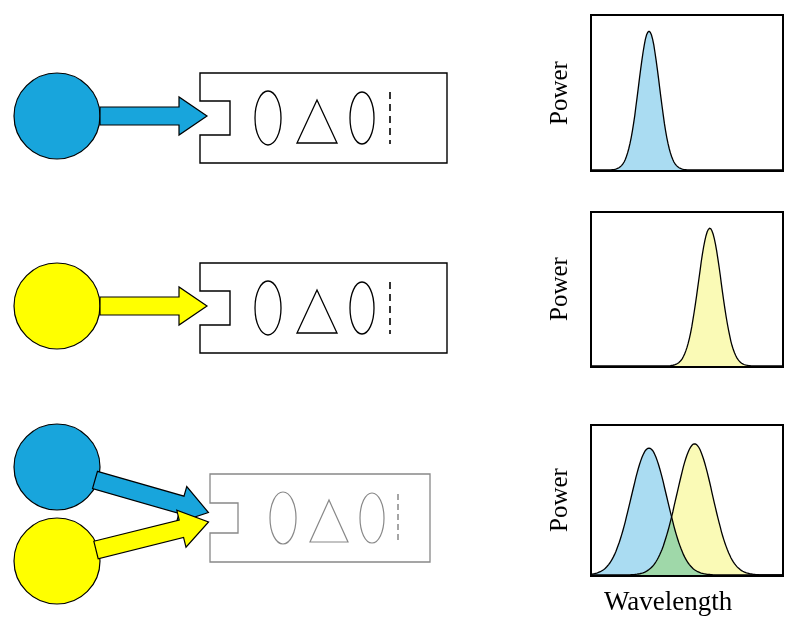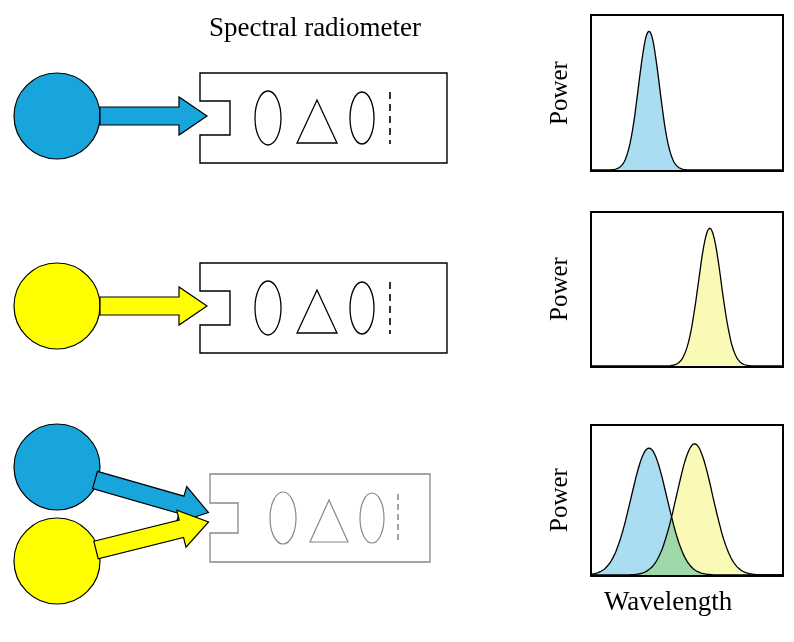--- a/index.html
+++ b/index.html
@@ -58,21 +58,20 @@
       </g>
 
       <path d="M210,474 L430,474 L430,562 L210,562 L210,533 L238,533 L238,503 L210,503 Z" fill="#fff" stroke="#888" stroke-width="1.3"></path>
       <ellipse cx="283" cy="518" rx="13" ry="26" fill="none" stroke="#888" stroke-width="1.2"></ellipse>
       <polygon points="310,542 348,542 329,500" fill="none" stroke="#888" stroke-width="1.2"></polygon>
       <ellipse cx="372" cy="518" rx="12" ry="25" fill="none" stroke="#888" stroke-width="1.2"></ellipse>
       <line x1="398" y1="494" x2="398" y2="542" stroke="#888" stroke-width="1.5" stroke-dasharray="6,4"></line>
     </g>
   </svg>
 
-  <div id="title" class="abs">Spectral radiometer</div>
 
   <div id="ylabel1" class="abs ylabel">Power</div>
   <div id="ylabel2" class="abs ylabel">Power</div>
   <div id="ylabel3" class="abs ylabel">Power</div>
 
   <div id="plot1frame" class="abs plotframe">
     <svg width="190" height="154">
         <path d="M0.0,154.0L1.2,154.0L2.4,154.0L3.6,154.0L4.8,154.0L5.9,154.0L7.1,154.0L8.3,154.0L9.5,154.0L10.7,154.0L11.9,154.0L13.1,154.0L14.3,154.0L15.4,153.9L16.6,153.9L17.8,153.9L19.0,153.8L20.2,153.7L21.4,153.6L22.6,153.4L23.8,153.1L24.9,152.7L26.1,152.2L27.3,151.5L28.5,150.6L29.7,149.4L30.9,147.9L32.1,146.0L33.3,143.5L34.4,140.5L35.6,136.9L36.8,132.5L38.0,127.4L39.2,121.6L40.4,114.9L41.6,107.4L42.8,99.3L43.9,90.5L45.1,81.3L46.3,71.8L47.5,62.2L48.7,52.9L49.9,44.1L51.1,36.0L52.3,28.9L53.4,23.1L54.6,18.8L55.8,16.2L57.0,15.3L58.2,16.2L59.4,18.8L60.6,23.1L61.8,28.9L62.9,36.0L64.1,44.1L65.3,52.9L66.5,62.2L67.7,71.8L68.9,81.3L70.1,90.5L71.3,99.3L72.4,107.4L73.6,114.9L74.8,121.6L76.0,127.4L77.2,132.5L78.4,136.9L79.6,140.5L80.8,143.5L81.9,146.0L83.1,147.9L84.3,149.4L85.5,150.6L86.7,151.5L87.9,152.2L89.1,152.7L90.3,153.1L91.4,153.4L92.6,153.6L93.8,153.7L95.0,153.8L96.2,153.9L97.4,153.9L98.6,153.9L99.8,154.0L100.9,154.0L102.1,154.0L103.3,154.0L104.5,154.0L105.7,154.0L106.9,154.0L108.1,154.0L109.2,154.0L110.4,154.0L111.6,154.0L112.8,154.0L114.0,154.0L115.2,154.0L116.4,154.0L117.6,154.0L118.8,154.0L119.9,154.0L121.1,154.0L122.3,154.0L123.5,154.0L124.7,154.0L125.9,154.0L127.1,154.0L128.3,154.0L129.4,154.0L130.6,154.0L131.8,154.0L133.0,154.0L134.2,154.0L135.4,154.0L136.6,154.0L137.8,154.0L138.9,154.0L140.1,154.0L141.3,154.0L142.5,154.0L143.7,154.0L144.9,154.0L146.1,154.0L147.3,154.0L148.4,154.0L149.6,154.0L150.8,154.0L152.0,154.0L153.2,154.0L154.4,154.0L155.6,154.0L156.8,154.0L157.9,154.0L159.1,154.0L160.3,154.0L161.5,154.0L162.7,154.0L163.9,154.0L165.1,154.0L166.3,154.0L167.4,154.0L168.6,154.0L169.8,154.0L171.0,154.0L172.2,154.0L173.4,154.0L174.6,154.0L175.8,154.0L176.9,154.0L178.1,154.0L179.3,154.0L180.5,154.0L181.7,154.0L182.9,154.0L184.1,154.0L185.3,154.0L186.4,154.0L187.6,154.0L188.8,154.0L190.0,154.0L190,154L0,154Z" fill="#aadcf2" stroke="none"></path>
         <path d="M0.0,154.0L1.2,154.0L2.4,154.0L3.6,154.0L4.8,154.0L5.9,154.0L7.1,154.0L8.3,154.0L9.5,154.0L10.7,154.0L11.9,154.0L13.1,154.0L14.3,154.0L15.4,153.9L16.6,153.9L17.8,153.9L19.0,153.8L20.2,153.7L21.4,153.6L22.6,153.4L23.8,153.1L24.9,152.7L26.1,152.2L27.3,151.5L28.5,150.6L29.7,149.4L30.9,147.9L32.1,146.0L33.3,143.5L34.4,140.5L35.6,136.9L36.8,132.5L38.0,127.4L39.2,121.6L40.4,114.9L41.6,107.4L42.8,99.3L43.9,90.5L45.1,81.3L46.3,71.8L47.5,62.2L48.7,52.9L49.9,44.1L51.1,36.0L52.3,28.9L53.4,23.1L54.6,18.8L55.8,16.2L57.0,15.3L58.2,16.2L59.4,18.8L60.6,23.1L61.8,28.9L62.9,36.0L64.1,44.1L65.3,52.9L66.5,62.2L67.7,71.8L68.9,81.3L70.1,90.5L71.3,99.3L72.4,107.4L73.6,114.9L74.8,121.6L76.0,127.4L77.2,132.5L78.4,136.9L79.6,140.5L80.8,143.5L81.9,146.0L83.1,147.9L84.3,149.4L85.5,150.6L86.7,151.5L87.9,152.2L89.1,152.7L90.3,153.1L91.4,153.4L92.6,153.6L93.8,153.7L95.0,153.8L96.2,153.9L97.4,153.9L98.6,153.9L99.8,154.0L100.9,154.0L102.1,154.0L103.3,154.0L104.5,154.0L105.7,154.0L106.9,154.0L108.1,154.0L109.2,154.0L110.4,154.0L111.6,154.0L112.8,154.0L114.0,154.0L115.2,154.0L116.4,154.0L117.6,154.0L118.8,154.0L119.9,154.0L121.1,154.0L122.3,154.0L123.5,154.0L124.7,154.0L125.9,154.0L127.1,154.0L128.3,154.0L129.4,154.0L130.6,154.0L131.8,154.0L133.0,154.0L134.2,154.0L135.4,154.0L136.6,154.0L137.8,154.0L138.9,154.0L140.1,154.0L141.3,154.0L142.5,154.0L143.7,154.0L144.9,154.0L146.1,154.0L147.3,154.0L148.4,154.0L149.6,154.0L150.8,154.0L152.0,154.0L153.2,154.0L154.4,154.0L155.6,154.0L156.8,154.0L157.9,154.0L159.1,154.0L160.3,154.0L161.5,154.0L162.7,154.0L163.9,154.0L165.1,154.0L166.3,154.0L167.4,154.0L168.6,154.0L169.8,154.0L171.0,154.0L172.2,154.0L173.4,154.0L174.6,154.0L175.8,154.0L176.9,154.0L178.1,154.0L179.3,154.0L180.5,154.0L181.7,154.0L182.9,154.0L184.1,154.0L185.3,154.0L186.4,154.0L187.6,154.0L188.8,154.0L190.0,154.0" fill="none" stroke="#000" stroke-width="1.3"></path>
       </svg>

